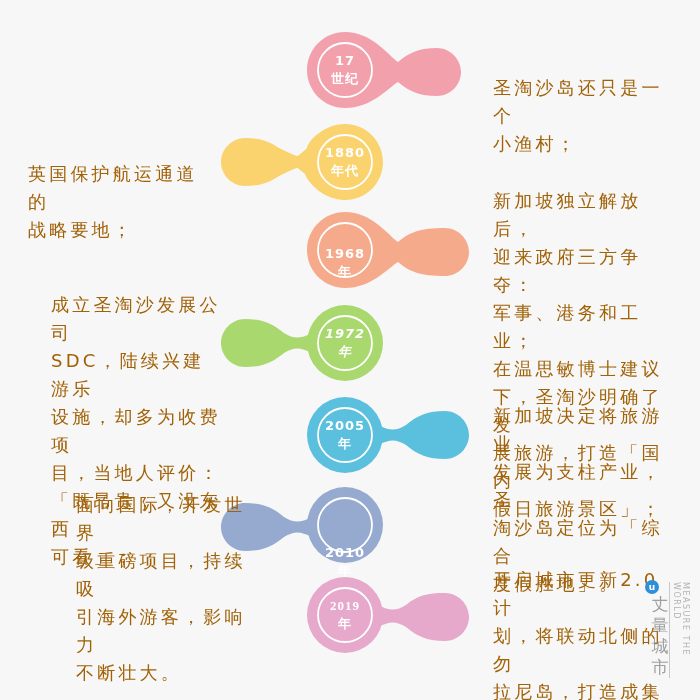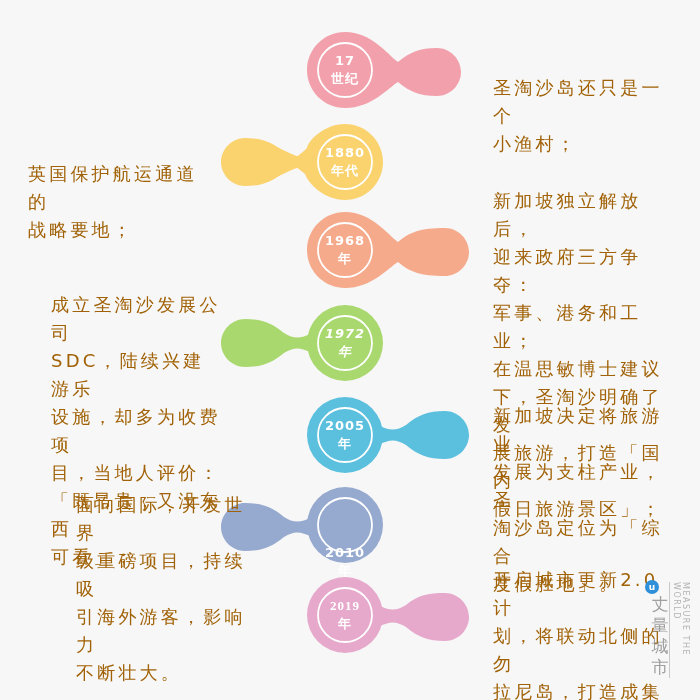--- a/index.html
+++ b/index.html
@@ -67,21 +67,21 @@
   </div>
 </div>
 <div class="desc" style="left:28px; top:142px;margin-top:18px;">英国保护航运通道的
 战略要地；</div>
 
 <div class="node">
   <svg width="700" height="700">
     <path d="M345,212 C372,212 388,235 398,242 C410,232 420,228 445,228 C458,228 469,239 469,252 C469,265 458,276 445,276 C420,276 410,272 398,262 C388,268 372,288 345,288 C324,288 307,271 307,250 C307,229 324,212 345,212 Z" fill="#f5aa8c"></path>
     <circle cx="345" cy="250" r="27" fill="none" stroke="#ffffff" stroke-width="1.8"></circle>
   </svg>
-  <div class="year-label" style="left:317px; top:232px;">
+  <div class="year-label" style="left:317px; top:245px;">
     <div>1968</div>
     <div>年</div>
   </div>
 </div>
 <div class="desc" style="left:493px; top:187px;font-family:Liberation Serif, serif;">新加坡独立解放后，
 迎来政府三方争夺：
 军事、港务和工业；
 在温思敏博士建议
 下，圣淘沙明确了发
 展旅游，打造「国内

